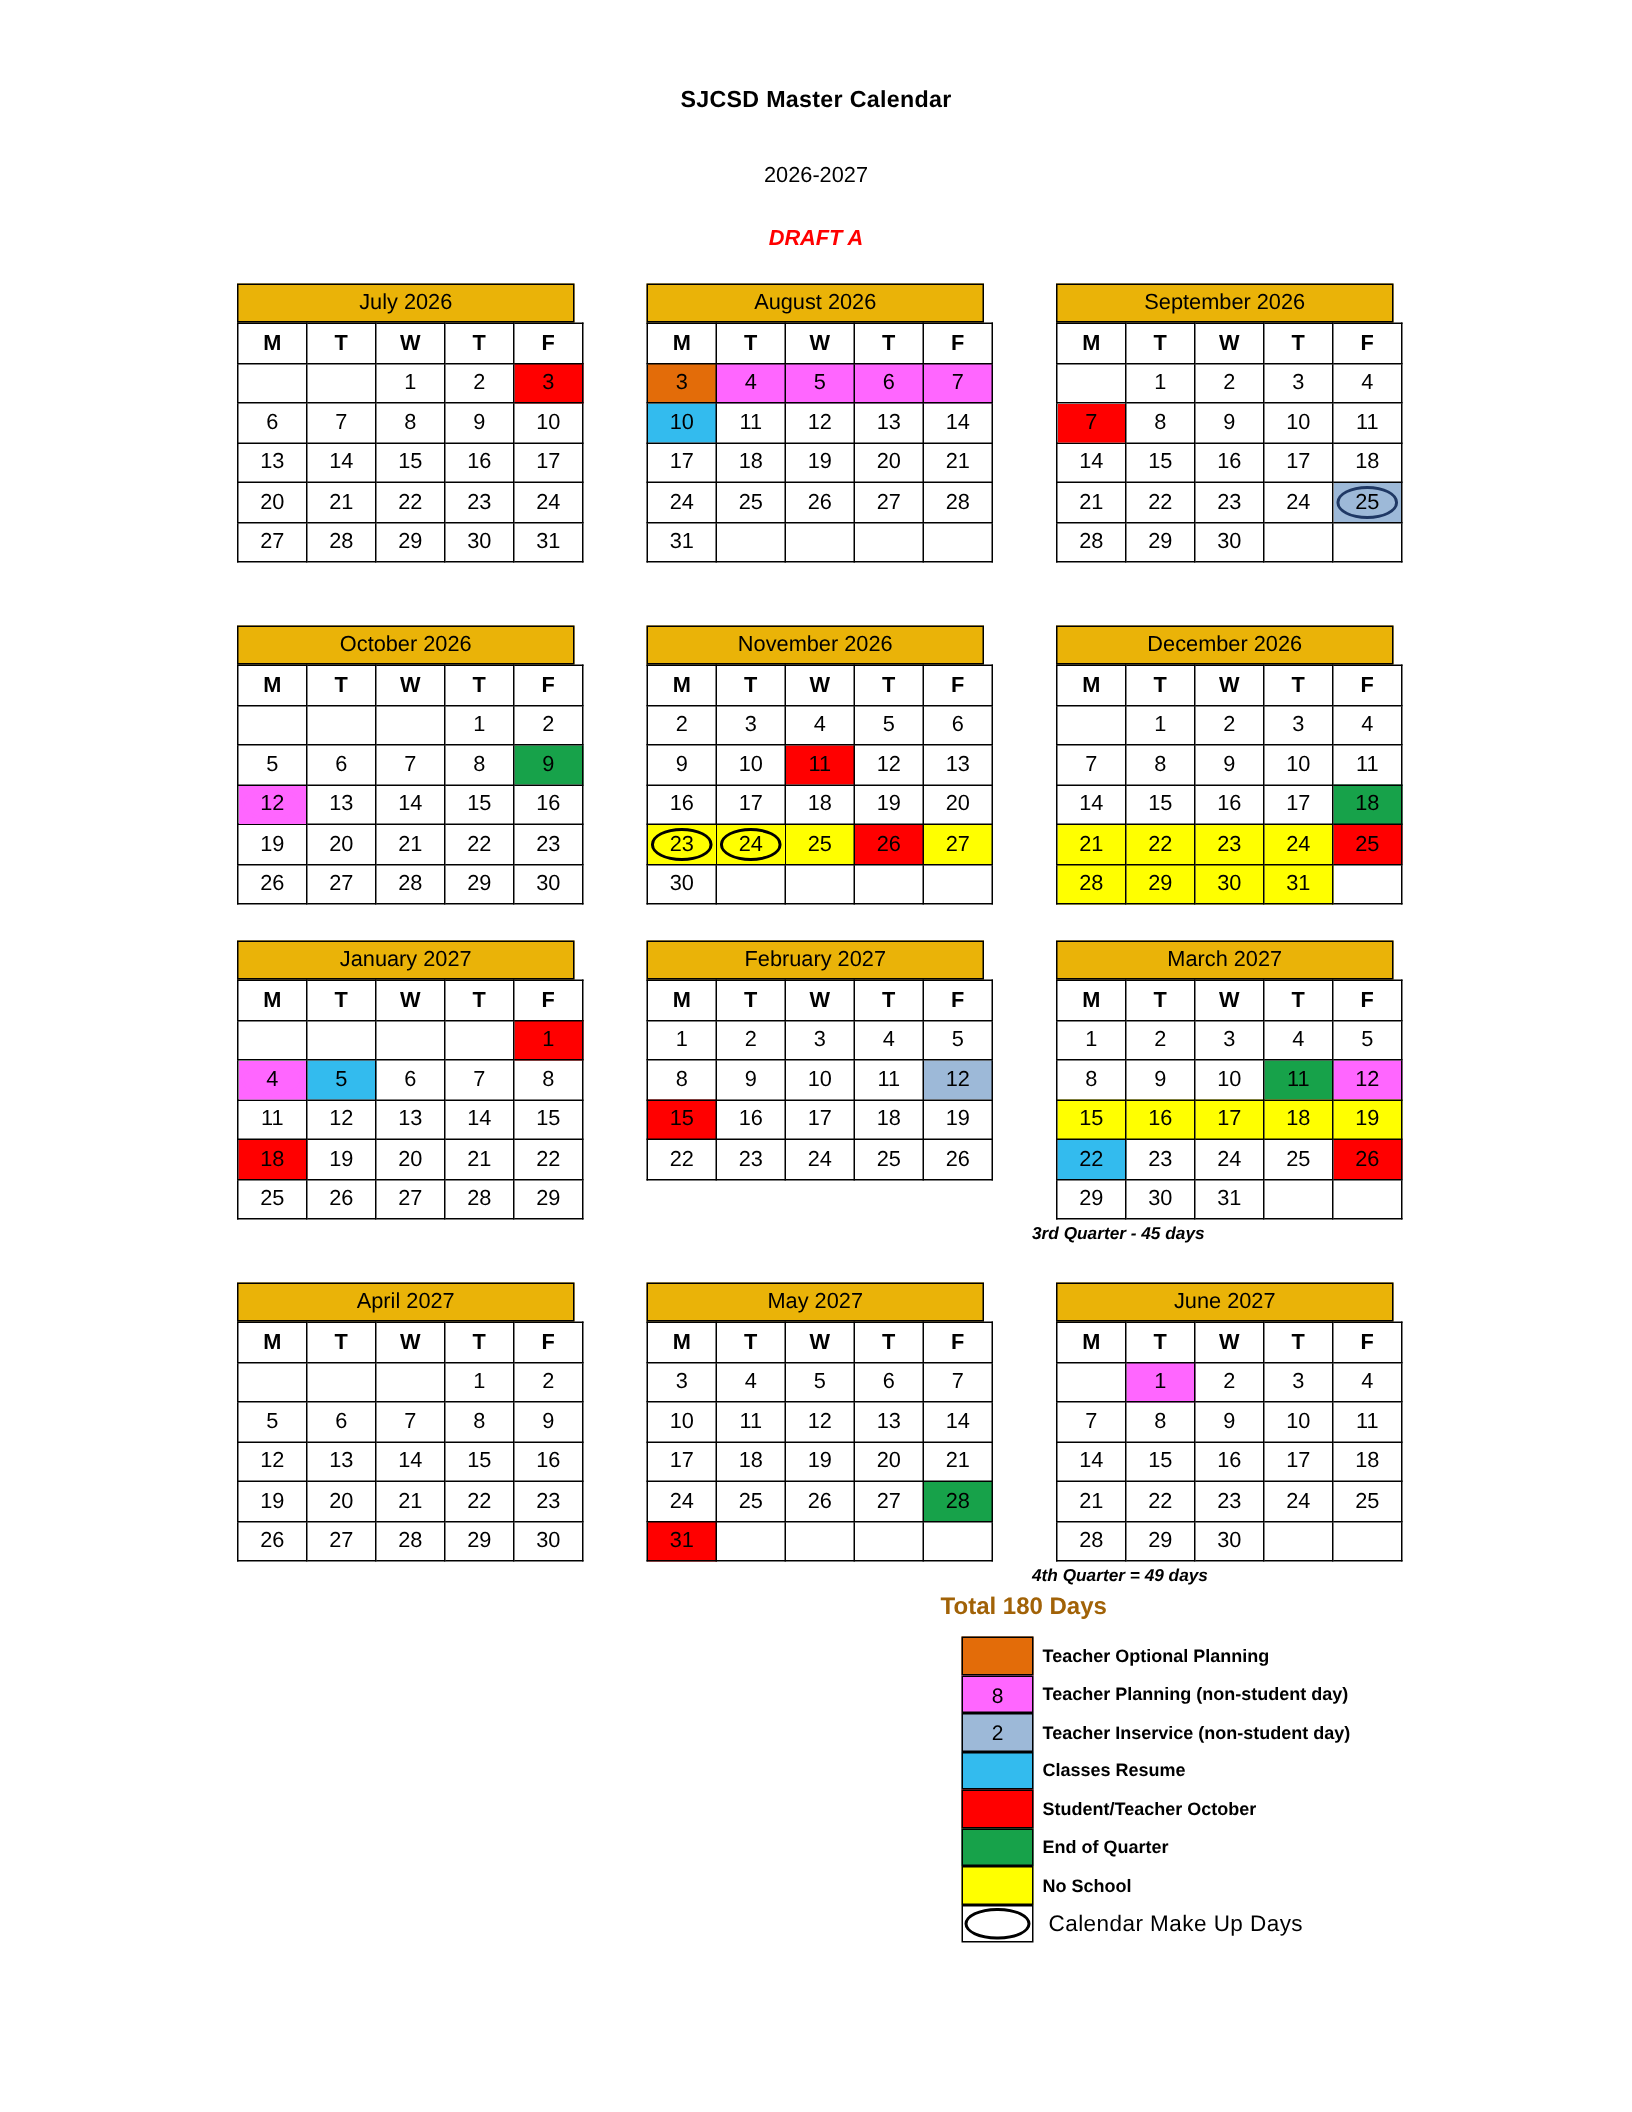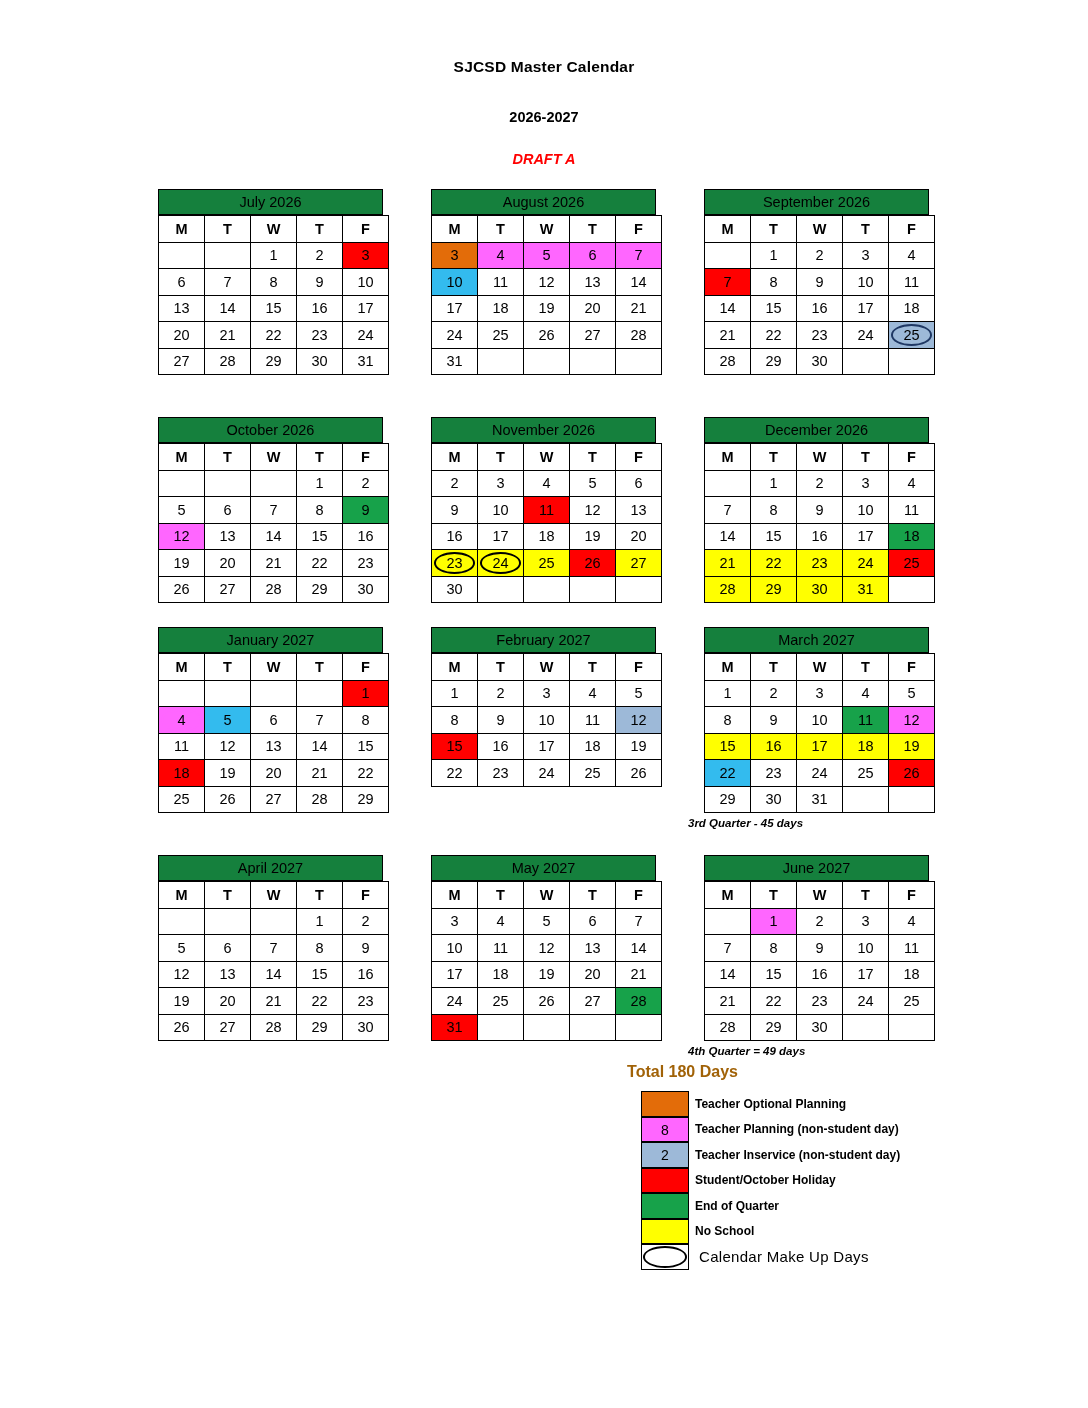--- a/index.html
+++ b/index.html
@@ -23,21 +23,21 @@
   }
   .doc-title {
     text-align: center;
     font-size: 15.5px;
     font-weight: bold;
     letter-spacing: .2px;
   }
   .doc-year {
     text-align: center;
     font-size: 14.5px;
-    font-weight: bold;
+    font-weight: normal;
     margin-top: 33px;
   }
   .doc-draft {
     text-align: center;
     font-size: 14.5px;
     font-weight: bold;
     font-style: italic;
     color: #ff0000;
     margin-top: 26px;
   }
@@ -70,21 +70,21 @@
     width: 45px;
     height: 25.5px;
     text-align: center;
     vertical-align: middle;
     font-size: 14.5px;
     font-weight: normal;
     padding: 0;
   }
   .month-title {
     border: 1px solid #000000;
-    background: #15803d;
+    background: #eab308;
     text-align: center;
     font-size: 14.5px;
     height: 24px;
     line-height: 24px;
   }
   table.month-tbl th.dow {
     font-weight: bold;
     background: #ffffff;
   }
 
@@ -869,22 +869,26 @@
       </div>
       <div class="legend-row">
         <div class="swatch" style="background: rgb(255, 102, 255);">8</div>
         <div class="legend-label">Teacher Planning (non-student day)</div>
       </div>
       <div class="legend-row">
         <div class="swatch" style="background: rgb(157, 185, 216);">2</div>
         <div class="legend-label">Teacher Inservice (non-student day)</div>
       </div>
       <div class="legend-row">
+        <div class="swatch" style="background: rgb(51, 187, 238);"></div>
+        <div class="legend-label">Classes Resume</div>
+      </div>
+      <div class="legend-row">
         <div class="swatch" style="background: rgb(255, 0, 0);"></div>
-        <div class="legend-label">Student/October Holiday</div>
+        <div class="legend-label">Student/Teacher October</div>
       </div>
       <div class="legend-row">
         <div class="swatch" style="background: rgb(23, 162, 74);"></div>
         <div class="legend-label">End of Quarter</div>
       </div>
       <div class="legend-row">
         <div class="swatch" style="background: rgb(255, 255, 0);"></div>
         <div class="legend-label">No School</div>
       </div>
       <div class="legend-row">

